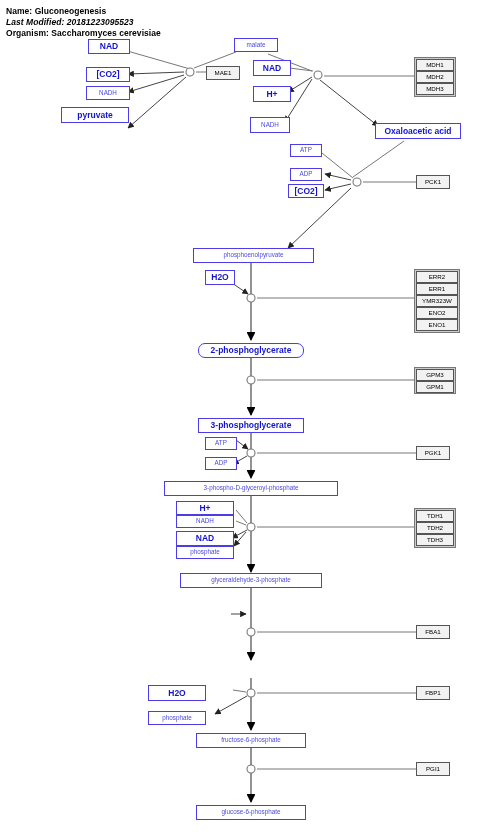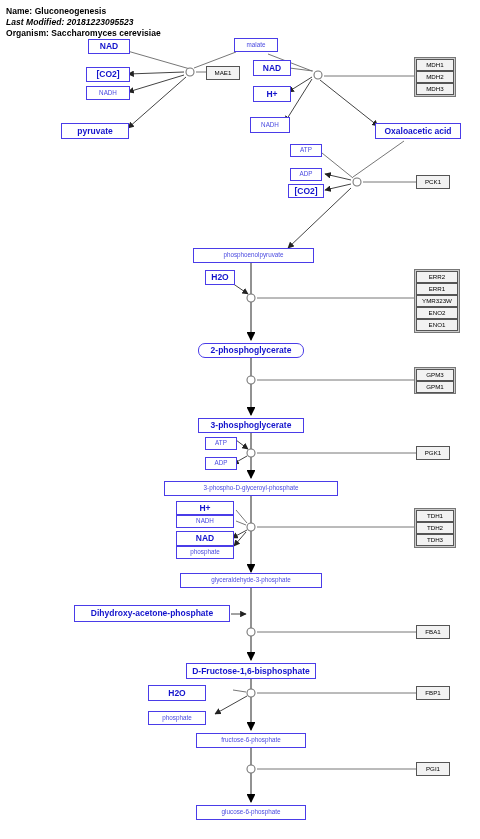--- a/index.html
+++ b/index.html
@@ -119,21 +119,21 @@
     </g>
   </svg>
 
   <div class="hdr" id="hdr0">Name: Gluconeogenesis</div>
   <div class="hdr" id="hdr1">Last Modified: 20181223095523</div>
   <div class="hdr" id="hdr2">Organism: Saccharomyces cerevisiae</div>
 
   <div class="met b" style="left:88px;top:39px;width:42px;height:15px;">NAD</div>
   <div class="met b" style="left:86px;top:67px;width:44px;height:15px;">[CO2]</div>
   <div class="met s" style="left:86px;top:86px;width:44px;height:14px;">NADH</div>
-  <div class="met b" style="left:61px;top:123px;width:68px;height:16px;">pyruvate</div>
+  <div class="met b" style="left:61px;top:107px;width:68px;height:16px;">pyruvate</div>
 
   <div class="met s" style="left:234px;top:38px;width:44px;height:14px;">malate</div>
   <div class="met b" style="left:253px;top:60px;width:38px;height:16px;">NAD</div>
   <div class="met b" style="left:253px;top:86px;width:38px;height:16px;">H+</div>
   <div class="met s" style="left:250px;top:117px;width:40px;height:16px;">NADH</div>
 
   <div class="met b" style="left:375px;top:123px;width:86px;height:16px;">Oxaloacetic acid</div>
 
   <div class="met s" style="left:290px;top:144px;width:32px;height:13px;">ATP</div>
   <div class="met s" style="left:290px;top:168px;width:32px;height:13px;">ADP</div>
@@ -150,23 +150,21 @@
 
   <div class="met s" style="left:164px;top:481px;width:174px;height:15px;">3-phospho-D-glyceroyl-phosphate</div>
 
   <div class="met b" style="left:176px;top:501px;width:58px;height:14px;">H+</div>
   <div class="met s" style="left:176px;top:515px;width:58px;height:13px;">NADH</div>
   <div class="met b" style="left:176px;top:531px;width:58px;height:15px;">NAD</div>
   <div class="met s" style="left:176px;top:546px;width:58px;height:13px;">phosphate</div>
 
   <div class="met s" style="left:180px;top:573px;width:142px;height:15px;">glyceraldehyde-3-phosphate</div>
 
-  <div class="met b" style="left:74px;top:605px;width:156px;height:17px;">Dihydroxy-acetone-phosphate</div>
-
-  <div class="met b" style="left:186px;top:663px;width:130px;height:16px;">D-Fructose-1,6-bisphosphate</div>
+
 
   <div class="met b" style="left:148px;top:685px;width:58px;height:16px;">H2O</div>
   <div class="met s" style="left:148px;top:711px;width:58px;height:14px;">phosphate</div>
 
   <div class="met s" style="left:196px;top:733px;width:110px;height:15px;">fructose-6-phosphate</div>
   <div class="met s" style="left:196px;top:805px;width:110px;height:15px;">glucose-6-phosphate</div>
 
   <div class="enz" style="left:206px;top:66px;width:34px;height:14px;">MAE1</div>
 
   <div class="enzgrp" style="left:414px;top:57px;width:42px;height:40px;">

